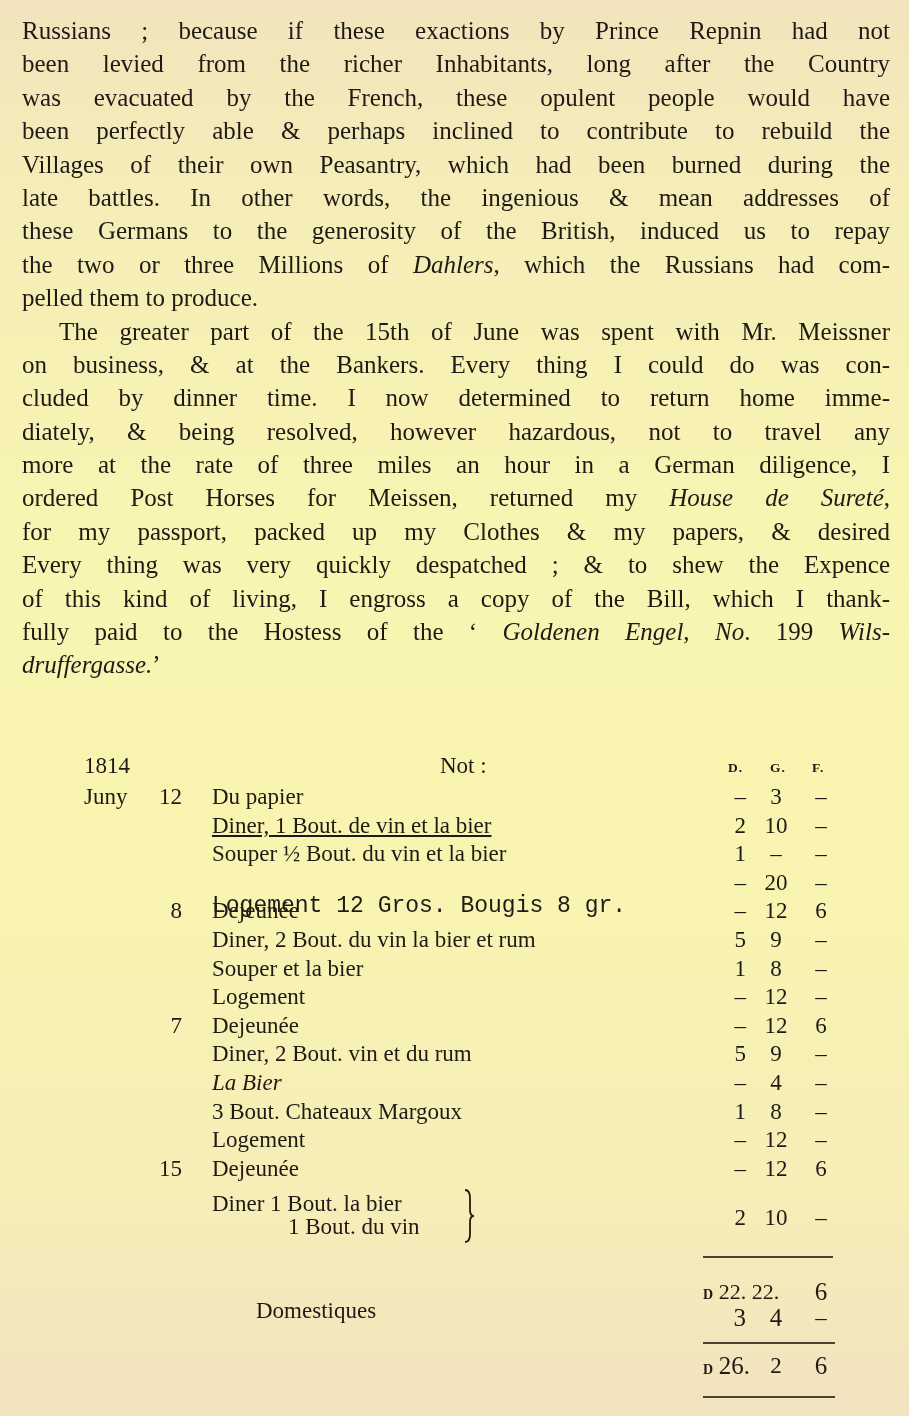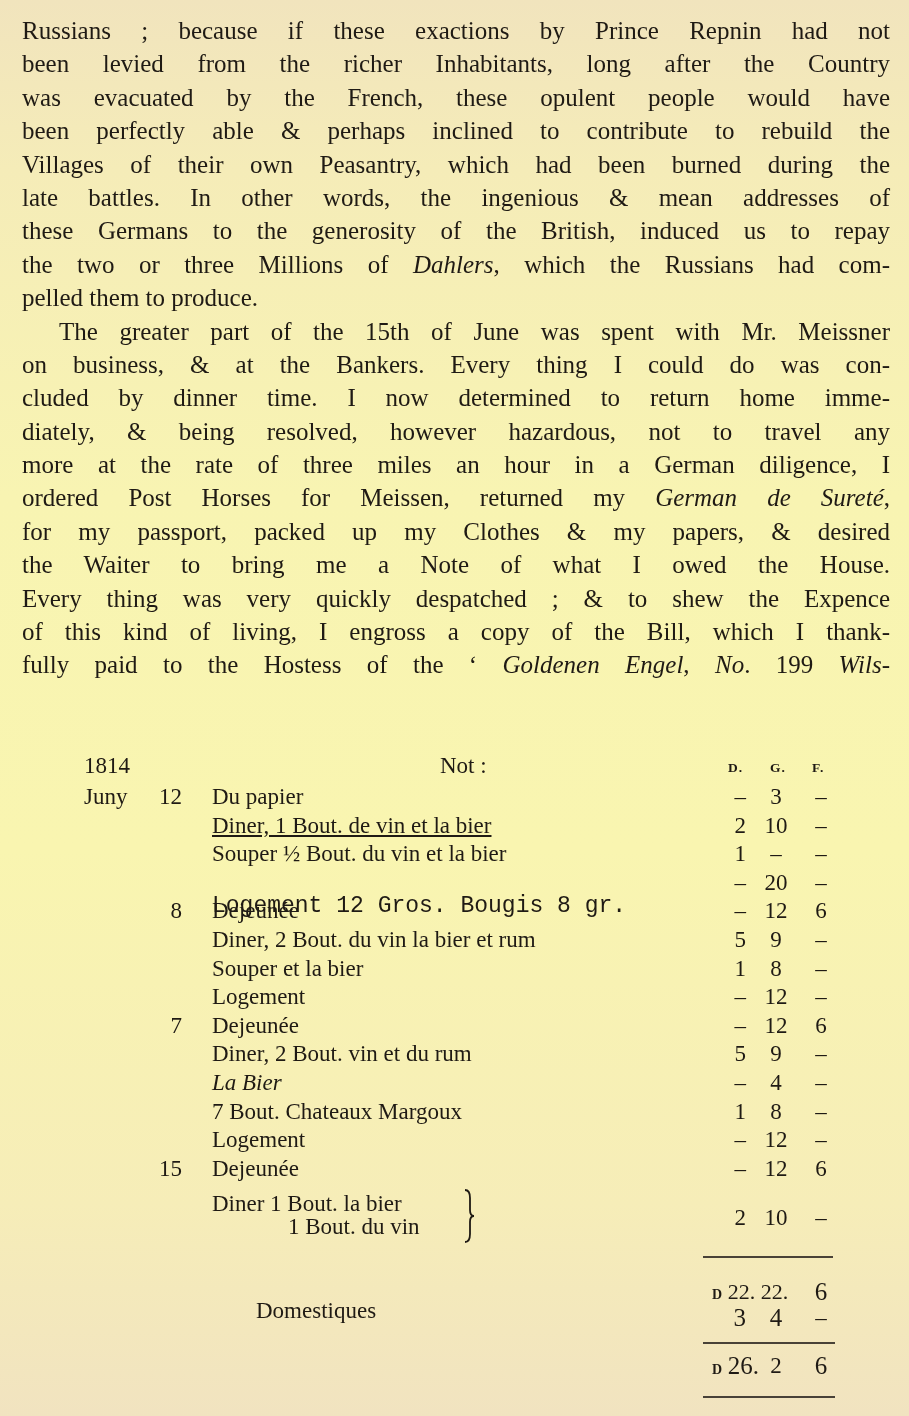--- a/index.html
+++ b/index.html
@@ -62,21 +62,21 @@
       top: 1188px;
       width: 12px;
       height: 56px;
     }
     .rule {
       position: absolute;
       height: 2px;
       background: #2a2520;
       opacity: 0.85;
     }
-    .total { font-size: 22px; margin-left: 9px; }
+    .total { font-size: 22px; }
     .dmark { font-size: 14px; font-weight: bold; }
   </style>
 </head>
 <body>
 
 <div class="page">
 
   <div class="prose">
     <div id="para1">
         <span class="line"><span>Russians ; because if these exactions by Prince Repnin had not</span></span>
@@ -88,26 +88,26 @@
         <span class="line"><span>these Germans to the generosity of the British, induced us to repay</span></span>
         <span class="line"><span>the two or three Millions of </span><span class="it">Dahlers</span><span>, which the Russians had com-</span></span>
         <span class="line last"><span>pelled them to produce.</span></span>
       </div>
     <div id="para2">
         <span class="line indent"><span>The greater part of the 15th of June was spent with Mr. Meissner</span></span>
         <span class="line"><span>on business, &amp; at the Bankers.  Every thing I could do was con-</span></span>
         <span class="line"><span>cluded by dinner time.  I now determined to return home imme-</span></span>
         <span class="line"><span>diately, &amp; being resolved, however hazardous, not to travel any</span></span>
         <span class="line"><span>more at the rate of three miles an hour in a German diligence, I</span></span>
-        <span class="line"><span>ordered Post Horses for Meissen, returned my </span><span class="it">German de Sureté</span><span>,</span></span>
+        <span class="line"><span>ordered Post Horses for Meissen, returned my </span><span class="it">House de Sureté</span><span>,</span></span>
         <span class="line"><span>for my passport, packed up my Clothes &amp; my papers, &amp; desired</span></span>
-        <span class="line"><span>the Waiter to bring me a Note of what I owed the House.</span></span>
         <span class="line"><span>Every thing was very quickly despatched ; &amp; to shew the Expence</span></span>
         <span class="line"><span>of this kind of living, I engross a copy of the Bill, which I thank-</span></span>
         <span class="line"><span>fully paid to the Hostess of the ‘ </span><span class="it">Goldenen Engel</span><span>, </span><span class="it">No</span><span>. 199 </span><span class="it">Wils-</span></span>
+        <span class="line last"><span></span><span class="it">druffergasse.</span><span>’</span></span>
       </div>
   </div>
 
   <div class="bill">
     <span class="cell year" style="top:752px">1814</span>
     <span class="cell notitle" style="top:752px">Not :</span>
     <span class="cell colhdr hd" style="top:754px">D.</span>
     <span class="cell colhdr hg" style="top:754px">G.</span>
     <span class="cell colhdr hf" style="top:754px">F.</span>
 
@@ -153,21 +153,21 @@
         <span class="cell g" style="top: 1011.8px;">12</span>
         <span class="cell f" style="top: 1011.8px;">6</span>
         <span class="cell item" style="top: 1040.4px;">Diner, 2 Bout. vin et du rum</span>
         <span class="cell d" style="top: 1040.4px;">5</span>
         <span class="cell g" style="top: 1040.4px;">9</span>
         <span class="cell f" style="top: 1040.4px;">–</span>
         <span class="cell item" style="top: 1069px; font-style: italic;">La Bier</span>
         <span class="cell d" style="top: 1069px;">–</span>
         <span class="cell g" style="top: 1069px;">4</span>
         <span class="cell f" style="top: 1069px;">–</span>
-        <span class="cell item" style="top: 1097.6px;">7 Bout. Chateaux Margoux</span>
+        <span class="cell item" style="top: 1097.6px;">3 Bout. Chateaux Margoux</span>
         <span class="cell d" style="top: 1097.6px;">1</span>
         <span class="cell g" style="top: 1097.6px;">8</span>
         <span class="cell f" style="top: 1097.6px;">–</span>
         <span class="cell item" style="top: 1126.2px;">Logement</span>
         <span class="cell d" style="top: 1126.2px;">–</span>
         <span class="cell g" style="top: 1126.2px;">12</span>
         <span class="cell f" style="top: 1126.2px;">–</span>
         <span class="cell day" style="top: 1154.8px;">15</span>
         <span class="cell item" style="top: 1154.8px;">Dejeunée</span>
         <span class="cell d" style="top: 1154.8px;">–</span>

